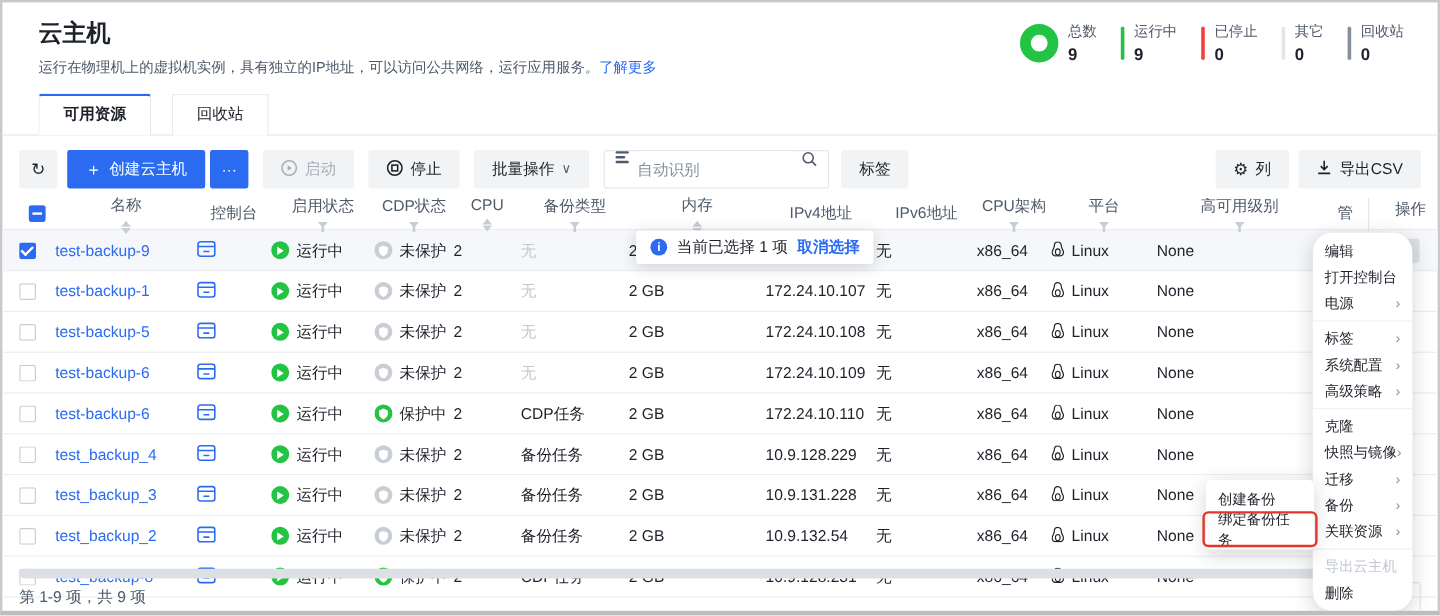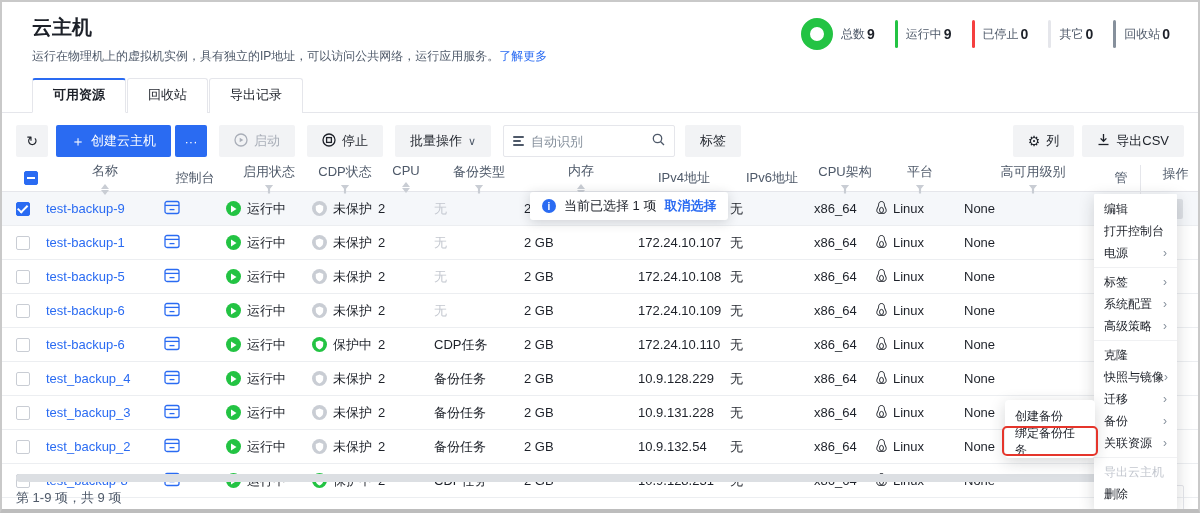--- a/index.html
+++ b/index.html
@@ -9,40 +9,40 @@
 
   
   .hdr { display: flex; justify-content: space-between; align-items: flex-start; padding: 12px 28px 0 30px; }
   .page-title { font-size: 20px; font-weight: bold; color: #1d2129; }
   .page-sub { font-size: 12px; color: #4e5969; margin-top: 7px; }
   .link { color: #2a6bf2; cursor: pointer; text-decoration: none; }
   .stats { display: flex; align-items: center; gap: 20px; margin-top: 4px; }
   .stat { display: flex; align-items: center; gap: 8px; }
   .donut { width: 32px; height: 32px; border-radius: 50%; border: 9px solid #23c343; background: #fff; }
   .stat-bar { width: 3px; height: 28px; border-radius: 2px; }
-  .stat-col { display: flex; flex-direction: row; gap: 2px; justify-content: flex-end; }
+  .stat-col { display: flex; flex-direction: column; gap: 2px; justify-content: flex-end; }
   .stat-label { font-size: 12px; color: #4e5969; }
   .stat-value { font-size: 14px; font-weight: bold; color: #1d2129; }
 
   
-  .tabs { display: flex; gap: 1px; padding: 0 30px; margin-top: 12px; border-bottom: 1px solid #e5e6eb; }
+  .tabs { display: flex; gap: 17px; padding: 0 30px; margin-top: 12px; border-bottom: 1px solid #e5e6eb; }
   .tab { font-size: 13px; color: #1d2129; background: #fff; border: 1px solid #e5e6eb; border-bottom: none;
          padding: 7px 20px 8px; border-radius: 3px 3px 0 0; position: relative; top: 1px; cursor: pointer; }
   .tab.active { font-weight: bold; border-top: 2px solid #2a6bf2; background: #fff; padding-top: 6px;
                 border-bottom: 1px solid #fff; }
 
   
   .toolbar { display: flex; align-items: center; padding: 12px 14px 8px; }
   .btn { height: 32px; display: inline-flex; align-items: center; gap: 6px; font-size: 13px;
          border-radius: 2px; padding: 0 15px; background: #f2f3f5; color: #1d2129; border: none; cursor: pointer; }
   .btn.icon-only { width: 32px; padding: 0; justify-content: center; }
   .btn.primary { background: #2a6bf2; color: #fff; }
   .btn.disabled { color: #a9aeb8; cursor: default; }
   .btn .glyph { font-size: 14px; line-height: 1; }
-  .searchbox { height: 32px; width: 172px; display: flex; align-items: center; gap: 7px;
+  .searchbox { height: 32px; width: 188px; display: flex; gap: 7px;
                border: 1px solid #e5e6eb; border-radius: 2px; background: #fff; padding: 0 9px; margin-left: 12px; }
   .searchbox input { border: none; outline: none; flex: 1; font-size: 13px; color: #1d2129; min-width: 0;
                      font-family: "Liberation Sans", "DejaVu Sans", sans-serif; }
   .searchbox input::placeholder { color: #86909c; }
   .flines { display: inline-flex; flex-direction: column; gap: 2px; }
   .flines i { display: block; height: 2px; background: #4e5969; border-radius: 1px; }
   .flines i:nth-child(1){ width: 11px; } .flines i:nth-child(2){ width: 8px; } .flines i:nth-child(3){ width: 11px; }
   .ml4{margin-left:4px} .ml8{margin-left:8px} .ml10{margin-left:10px} .ml12{margin-left:12px}
   .spacer { flex: 1; }
 
@@ -80,21 +80,21 @@
   .sdot.gray { background: #c9cdd4; }
   .sdot svg { display: block; }
 
   
   .select-tip { position: absolute; left: 528px; top: 190px; height: 28px; display: flex; align-items: center; gap: 8px;
                 background: #fff; border-radius: 3px; padding: 0 12px; box-shadow: 0 2px 12px rgba(29,33,41,.18);
                 font-size: 13px; color: #1d2129; z-index: 6; }
   .info-dot { width: 14px; height: 14px; border-radius: 50%; background: #2a6bf2; color: #fff; font-size: 10px;
               display: inline-flex; align-items: center; justify-content: center; font-weight: bold; font-style: normal; }
 
-  .menu { position: absolute; left: 1092px; top: 192px; width: 83px; background: #fff; border-radius: 1px;
+  .menu { position: absolute; left: 1092px; top: 192px; width: 83px; background: #fff; border-radius: 16px;
           box-shadow: 0 4px 16px rgba(29,33,41,.18); padding: 4px 0; z-index: 20; }
   .menu-item { height: 22px; display: flex; align-items: center; justify-content: space-between; padding: 0 10px;
                font-size: 12px; color: #1d2129; cursor: pointer; white-space: nowrap; }
   .menu-item .arrow { color: #86909c; font-size: 12px; }
   .menu-item.disabled { color: #c3c7cf; cursor: default; }
   .menu-divider { height: 1px; background: #f0f1f3; margin: 3px 0; }
 
   .submenu { position: absolute; left: 1003px; top: 398px; width: 90px; background: #fff; border-radius: 4px;
              box-shadow: 0 4px 16px rgba(29,33,41,.18); padding: 4px 0; z-index: 21; }
   .submenu-item { height: 25px; display: flex; align-items: center; padding: 0 10px; font-size: 12px; color: #1d2129; cursor: pointer; }
@@ -158,21 +158,20 @@
           <span class="stat-label">回收站</span>
           <span class="stat-value">0</span>
         </span>
       </div>
     </div>
   </div>
 
   <div class="tabs">
     <div class="tab active">可用资源</div>
     <div class="tab">回收站</div>
-    <div class="tab">导出记录</div>
   </div>
 
   <div class="toolbar">
     <button class="btn icon-only">
       <span class="glyph">↻</span>
     </button>
     <button class="btn primary ml8">
       <span class="glyph">＋</span>
       <span>创建云主机</span>
     </button>

